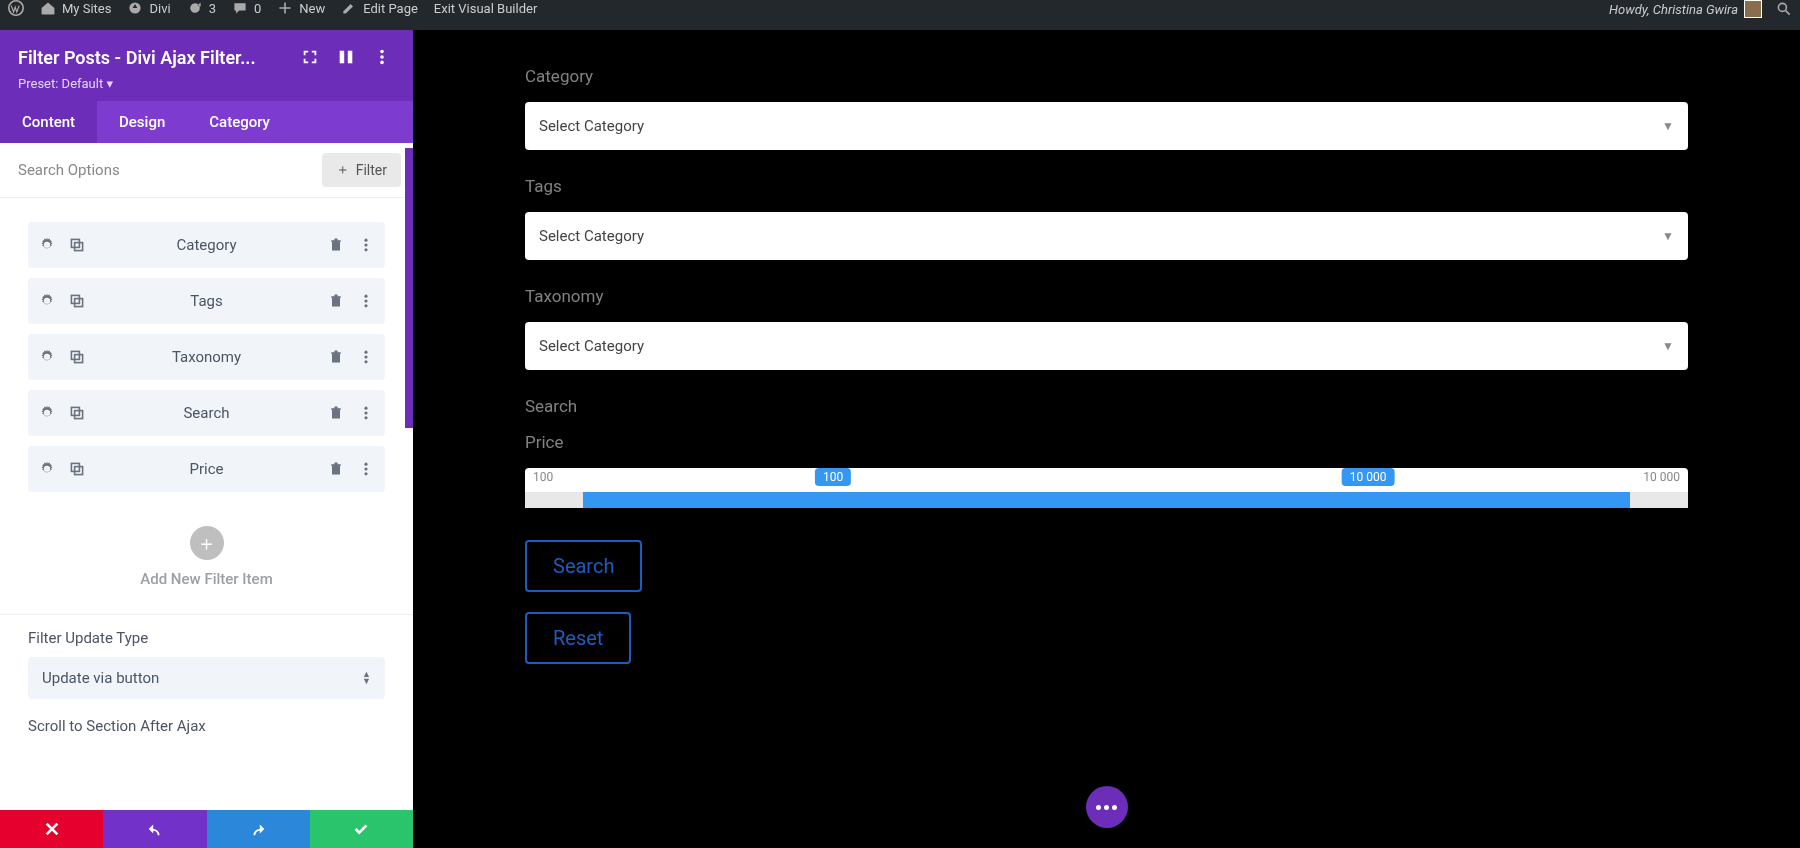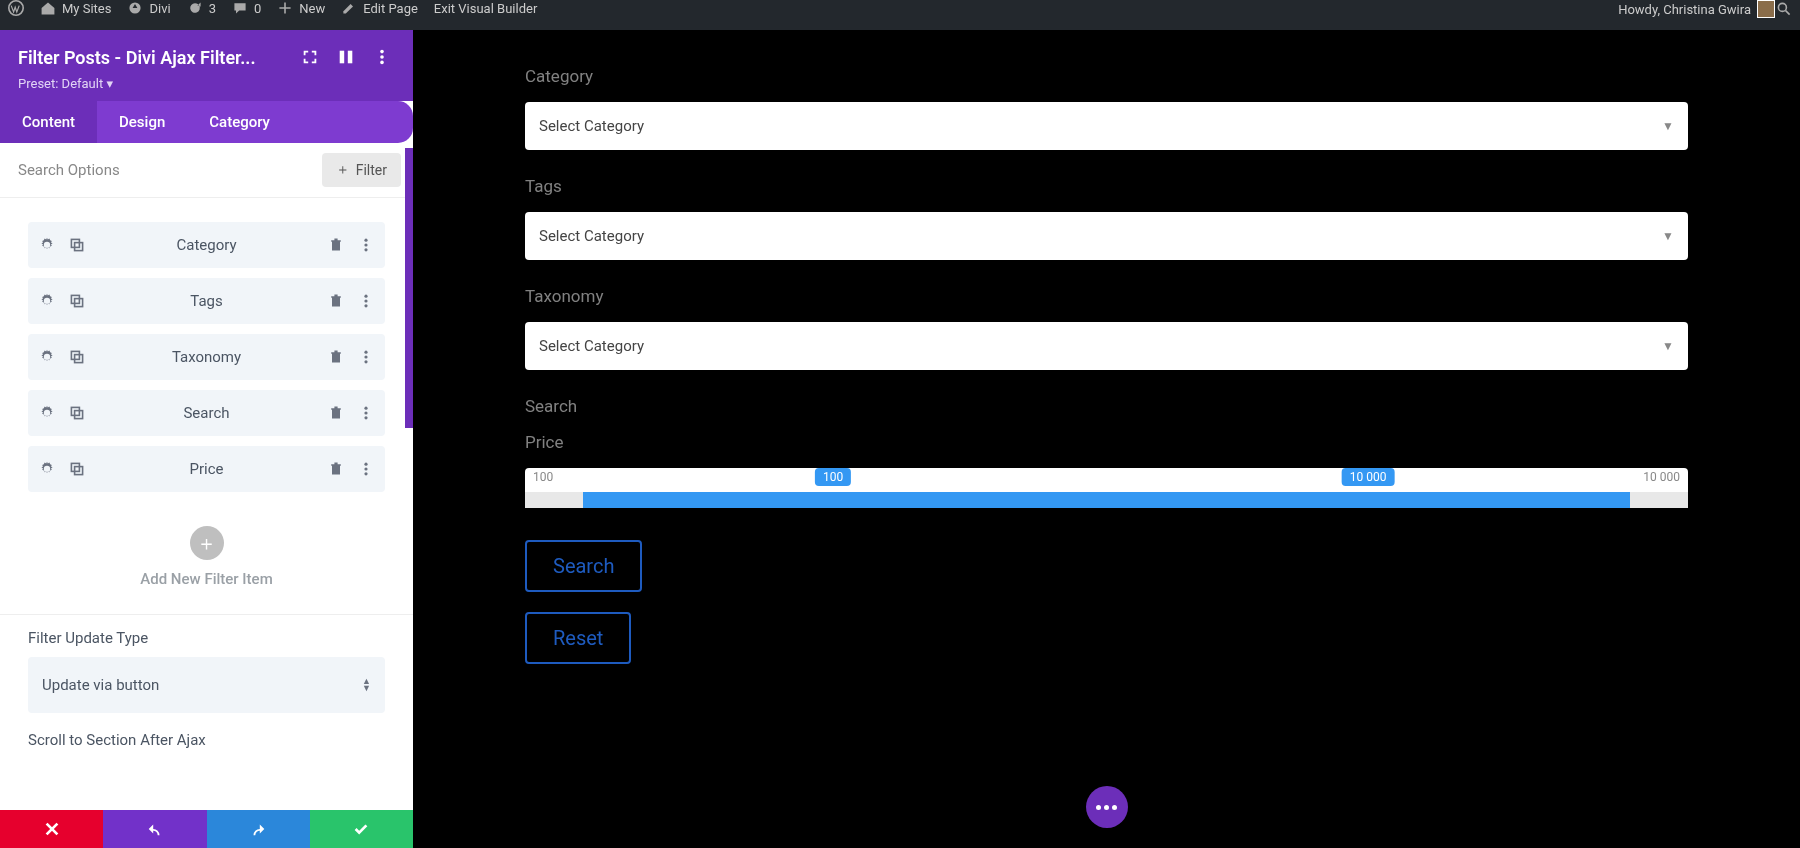--- a/index.html
+++ b/index.html
@@ -3,39 +3,39 @@
 <meta charset="utf-8">
 <style>
 * { margin: 0; padding: 0; box-sizing: border-box; font-family: -apple-system, BlinkMacSystemFont, "Segoe UI", Roboto, sans-serif; }
 body { width: 1800px; height: 848px; overflow: hidden; display: flex; flex-direction: column; background: #000; }
 
 
 .wp-bar { height: 30px; background: #23282d; color: #eee; display: flex; align-items: flex-start; font-size: 13px; padding: 0 8px; }
 .wp-bar .left { display: flex; align-items: center; gap: 16px; }
 .wp-bar .item { display: flex; align-items: center; gap: 6px; cursor: pointer; color: #ccc; }
 .wp-bar .spacer { flex: 1; }
-.wp-bar .right { display: flex; align-items: center; gap: 1px; }
+.wp-bar .right { display: flex; align-items: center; gap: 14px; font-style: italic; }
 .wp-bar .avatar { width: 18px; height: 18px; background: #8a6d4a; border: 1px solid #fff; }
 .wp-bar svg { width: 16px; height: 16px; fill: #aaa; }
 
 
 .main { flex: 1; display: flex; height: calc(848px - 30px); }
 
 
 .sidebar { width: 413px; background: #fff; display: flex; flex-direction: column; position: relative; }
 .sb-scroll-ind { position: absolute; right: 0; top: 118px; width: 8px; height: 280px; background: #6c2eb9; }
 
 .sb-header { background: #6c2eb9; color: #fff; padding: 14px 18px 10px; position: relative; }
 .sb-title-row { display: flex; align-items: center; gap: 10px; }
 .sb-title { font-size: 18px; font-weight: 600; flex: 1; white-space: nowrap; overflow: hidden; text-overflow: ellipsis; }
 .sb-hicon { width: 26px; height: 26px; display: flex; align-items: center; justify-content: center; cursor: pointer; }
 .sb-hicon svg { width: 18px; height: 18px; fill: #fff; }
 .sb-preset { font-size: 13px; color: #e2d4f5; margin-top: 6px; cursor: pointer; }
 
-.sb-tabs { background: #7e3bd0; display: flex; border-radius: 15px; }
+.sb-tabs { background: #7e3bd0; display: flex; }
 .sb-tab { flex: 0 0 auto; padding: 12px 22px; color: #fff; font-size: 15px; font-weight: 500; cursor: pointer; }
 .sb-tab.active { background: #6c2eb9; }
 
 .sb-body { flex: 1; overflow-y: auto; padding-bottom: 40px; }
 
 .search-row { display: flex; align-items: center; padding: 10px 12px; border-bottom: 1px solid #eee; }
 .search-label { flex: 1; font-size: 15px; color: #888; padding-left: 6px; }
 .add-filter-btn { background: #e9e9e9; border-radius: 4px; padding: 8px 14px; font-size: 14px; color: #555; display: flex; align-items: center; gap: 6px; cursor: pointer; }
 
 .filter-list { padding: 24px 28px 10px; }
@@ -52,21 +52,21 @@
 .section-divider { height: 1px; background: #eee; }
 
 .section-title-row { display: flex; align-items: center; padding: 20px 28px 2px; }
 .section-title { flex: 1; color: #1e88e5; font-size: 21px; font-weight: 400; }
 .st-icon { width: 24px; height: 24px; display:flex; align-items:center; justify-content:center; cursor:pointer; color:#1e88e5; margin-left: 6px; }
 .st-icon.grey svg { fill: #9aa0a6; }
 .st-icon svg { width: 16px; height: 16px; fill: #1e88e5; }
 
 .opt-block { padding: 14px 28px 0; }
 .opt-label { font-size: 15px; color: #4b5563; margin-bottom: 10px; }
-.select-bar { background: #f1f5f9; border-radius: 4px; height: 56px; display: flex; align-items: center; padding: 0 14px; cursor: pointer; }
+.select-bar { background: #f1f5f9; border-radius: 4px; height: 42px; display: flex; align-items: center; padding: 0 14px; cursor: pointer; }
 .select-bar .sel-val { flex: 1; font-size: 15px; color: #4b5563; }
 .select-bar .sel-arrows { display: flex; flex-direction: column; font-size: 9px; color: #6b7280; line-height: 7px; }
 
 .cutoff { padding: 18px 28px 0; font-size: 15px; color: #4b5563; }
 
 
 .bottom-bar { position: absolute; left: 0; bottom: 0; width: 413px; height: 38px; display: flex; }
 .bb-btn { flex: 1; display: flex; align-items: center; justify-content: center; cursor: pointer; }
 .bb-cancel { background: #e6002d; }
 .bb-undo { background: #7231c9; }

